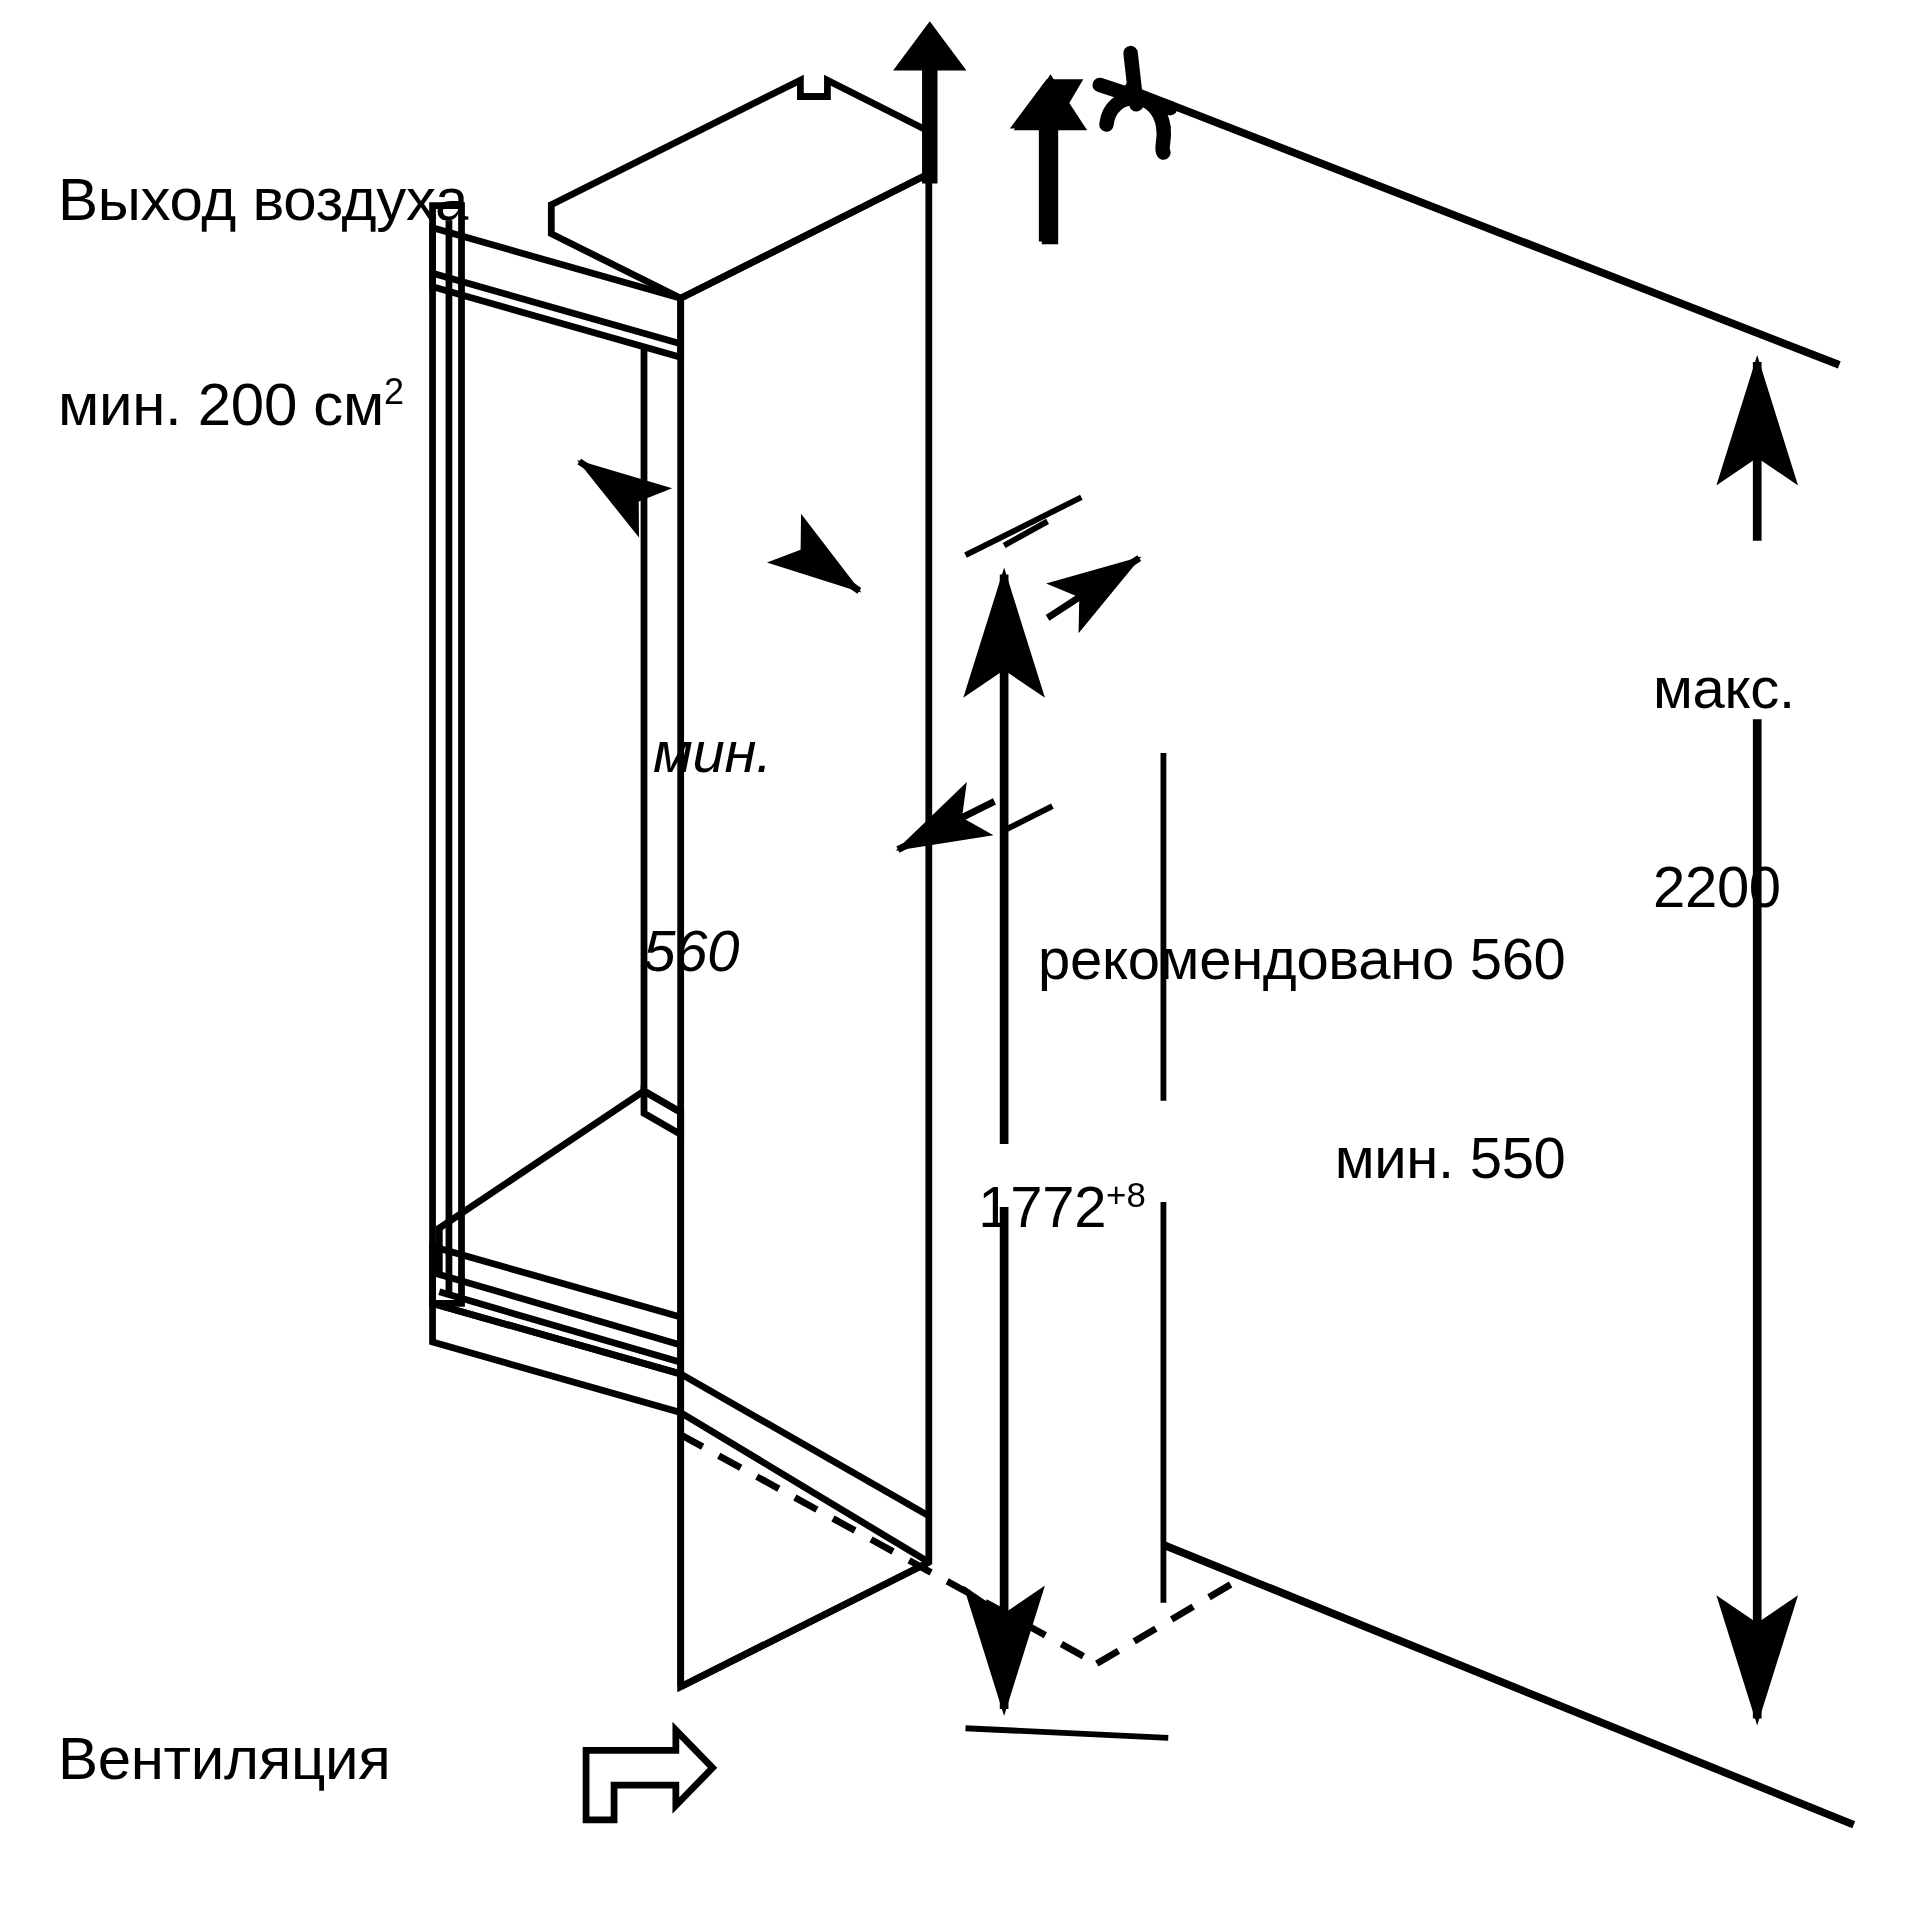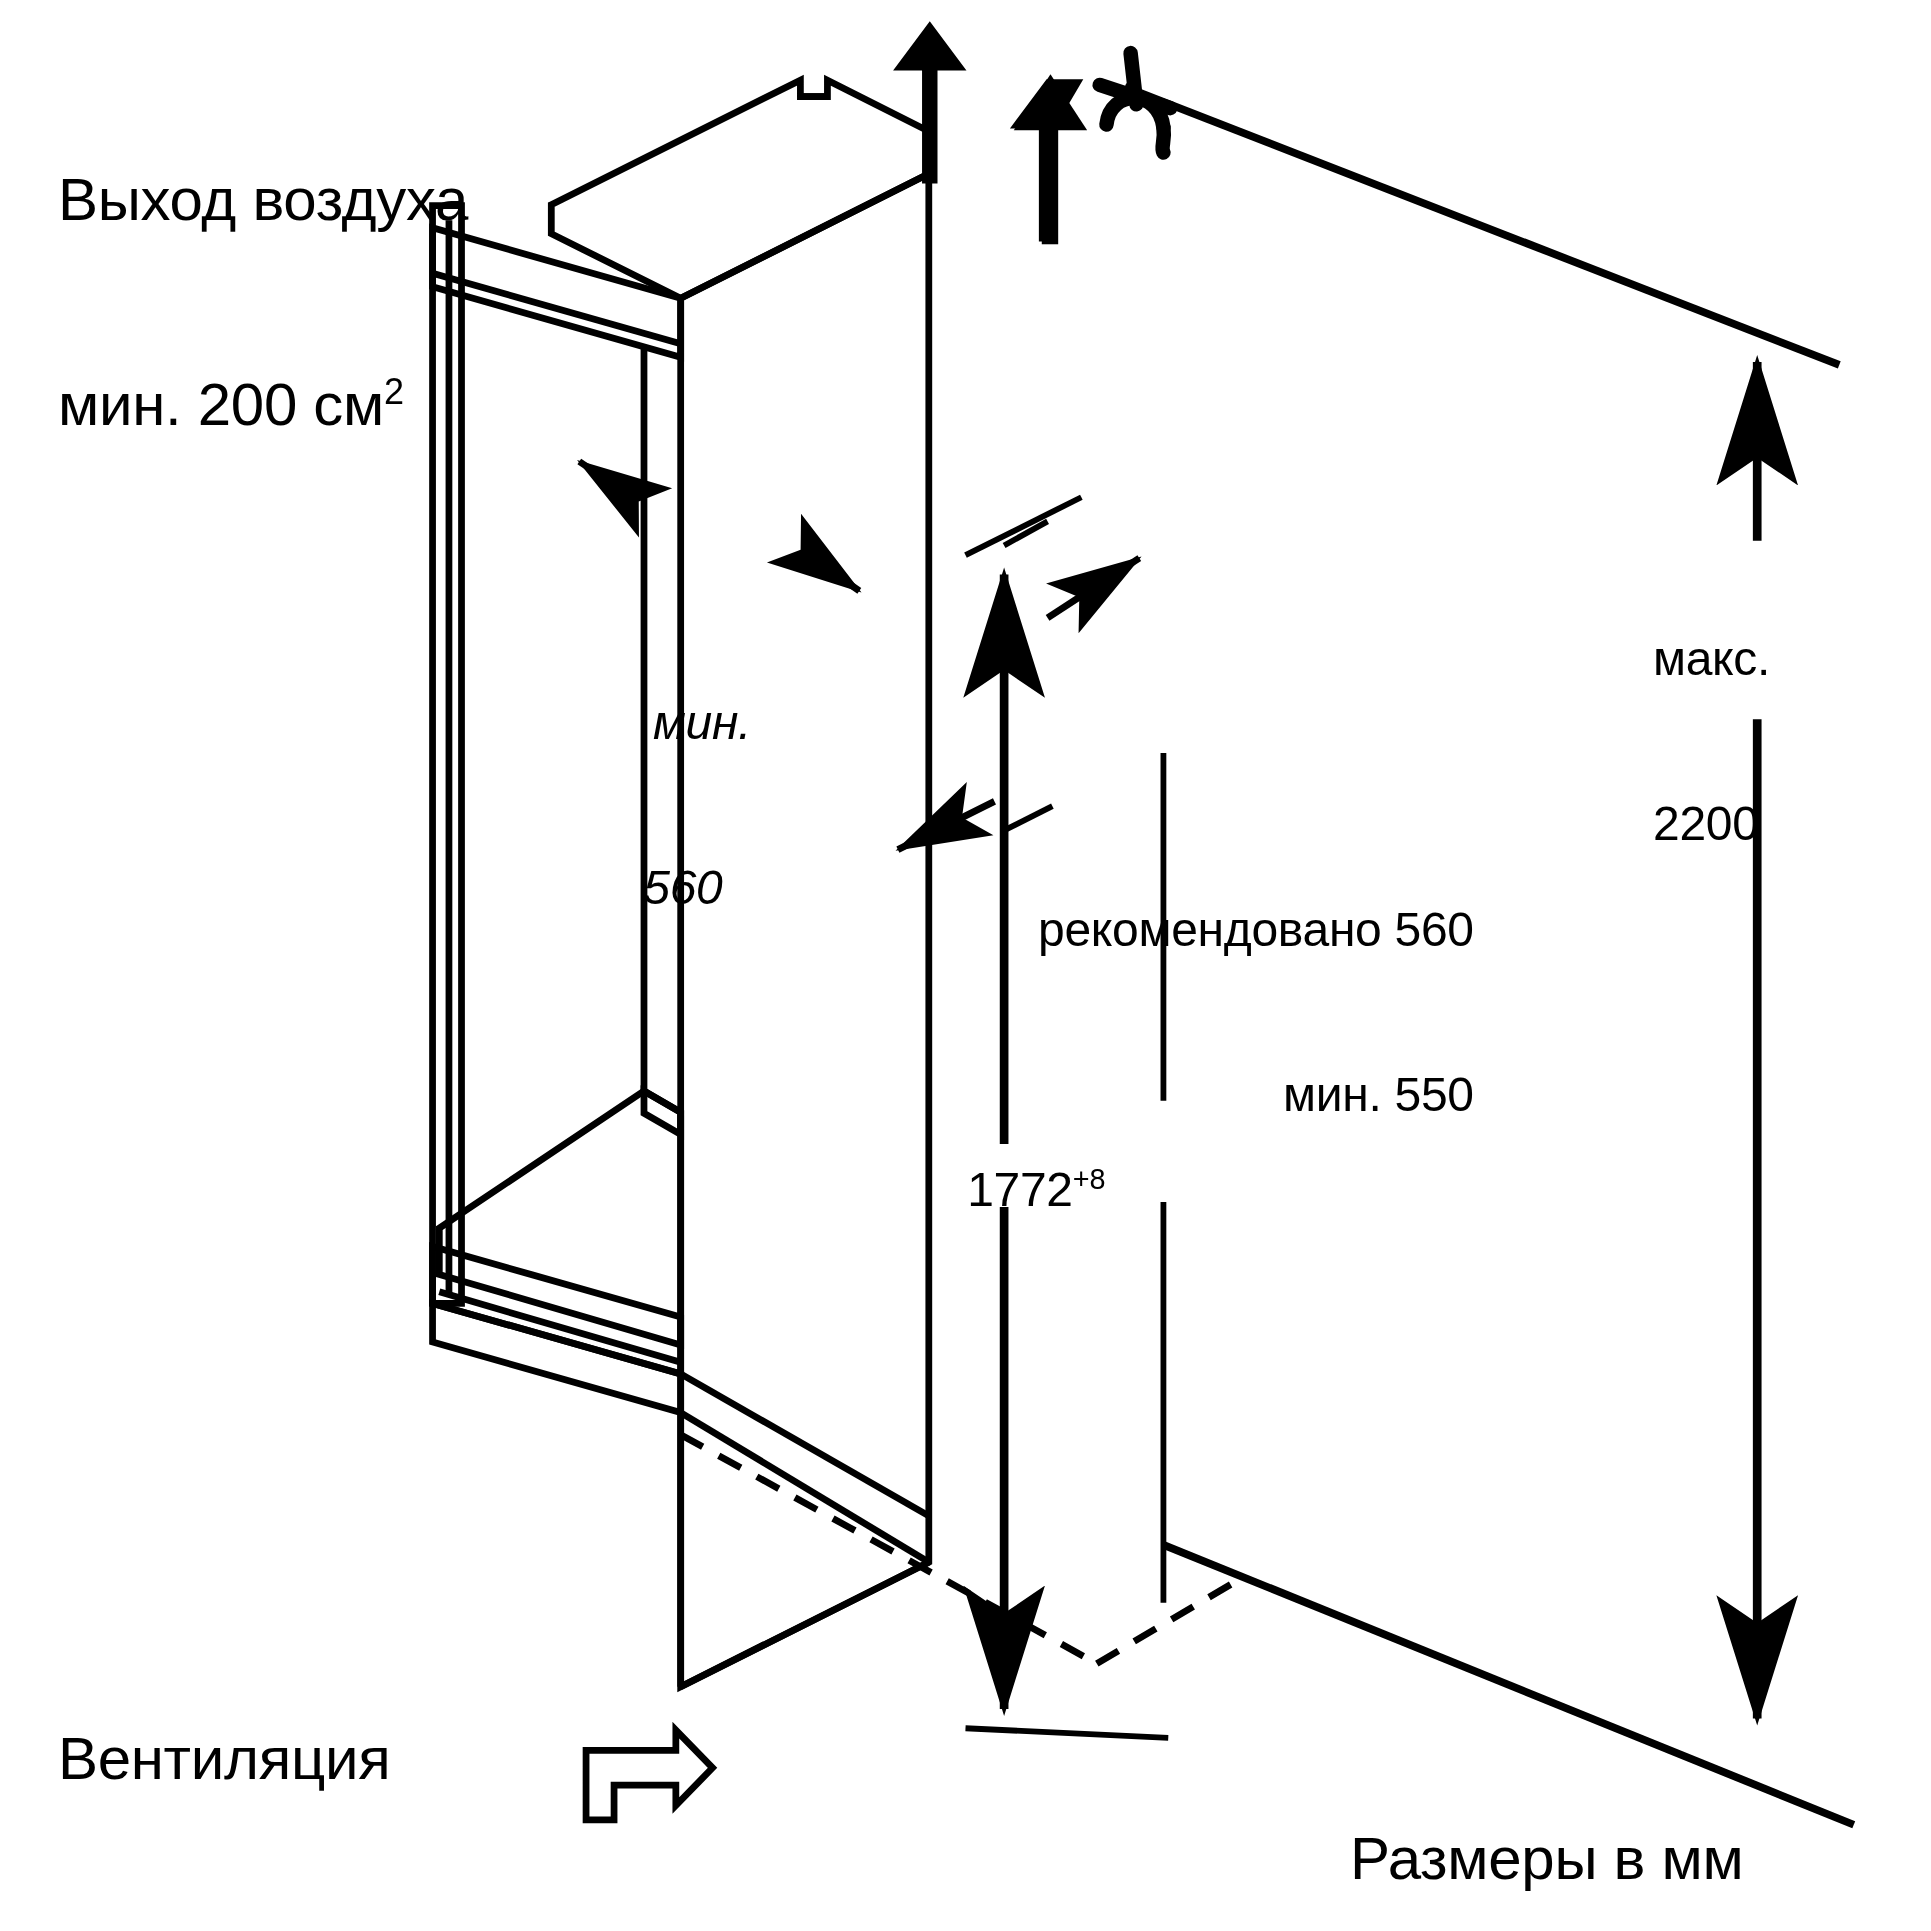--- a/index.html
+++ b/index.html
@@ -24,21 +24,21 @@
   }
   .lbl {
     position: absolute;
     color: #000000;
     font-family: "Liberation Sans", sans-serif;
     white-space: pre;
     line-height: 1.14;
     letter-spacing: -0.3px;
   }
   .lbl.big   { font-size: 60px; margin-left: 29px; }
-  .lbl.dim   { font-size: 48px; }
+  .lbl.dim   { font-size: 58px; }
   .sup       { font-size: 0.60em; vertical-align: super; letter-spacing: 0; }
 </style>
 </head>
 <body>
 
 <div id="stage">
 
   <svg class="layer" viewBox="0 0 2000 2000">
     <defs>
       <marker id="ah" markerWidth="15" markerHeight="15" refX="13.6" refY="5" orient="auto" markerUnits="strokeWidth">
@@ -177,16 +177,15 @@
   <div class="lbl dim" style="left:915px; top:1108px;">
     <span>1772</span><span class="sup">+8</span>
   </div>
 
   <div class="lbl big" style="left:29px; top:1588px;">
     <div>Вентиляция</div>
     <div>через цоколь</div>
     
   </div>
 
-  <div class="lbl big" style="left:1321px; top:1825px; font-weight:400;">Размеры в мм</div>
 
 </div>
 
 
 </body></html>

